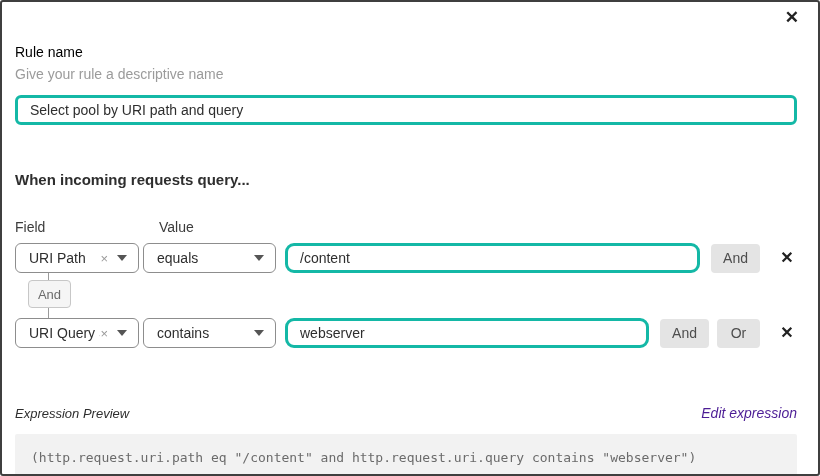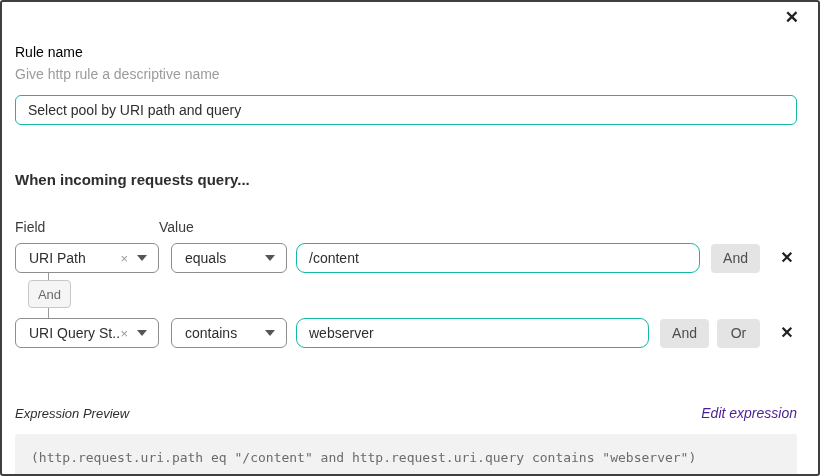--- a/index.html
+++ b/index.html
@@ -45,21 +45,21 @@
     color: #000000;
   }
   .rule-name-hint {
     margin-top: 6px;
     font-size: 14px;
     color: #9b9b9b;
   }
   .text-input {
     width: 100%;
     height: 30px;
-    border: 1px solid #14b8a6;
+    border: 3px solid #14b8a6;
     border-radius: 6px;
     padding: 0 12px;
     font-size: 14px;
     color: #2e2e2e;
     font-family: "Liberation Sans", sans-serif;
     background: #fff;
     outline: none;
   }
   .rule-name-input { margin-top: 13px; }
   .section-heading {
@@ -87,22 +87,22 @@
     border: 1px solid #8d8d8d;
     border-radius: 6px;
     background: #fff;
     display: flex;
     align-items: center;
     padding: 0 11px 0 13px;
     font-size: 14px;
     color: #2e2e2e;
     cursor: pointer;
   }
-  .field-select { width: 144px; margin-right: 12px; }
-  .operator-select { width: 116px; margin-right: 9px; }
+  .field-select { width: 124px; margin-right: 4px; }
+  .operator-select { width: 133px; margin-right: 9px; }
   .select-box .sel-text {
     flex: 1;
     white-space: nowrap;
     overflow: hidden;
   }
   .clear-x {
     font-size: 13px;
     color: #9a9a9a;
     margin-right: 9px;
     cursor: pointer;
@@ -197,21 +197,21 @@
 </style>
 </head>
 <body>
 
 <div class="dialog">
 
   <button class="close-btn">✕</button>
 
 
   <div class="rule-name-label">Rule name</div>
-  <div class="rule-name-hint">Give http rule a descriptive name</div>
+  <div class="rule-name-hint">Give your rule a descriptive name</div>
   <input class="text-input rule-name-input" type="text" value="Select pool by URI path and query" style="">
 
   <div class="section-heading">When incoming requests query...</div>
 
   <div class="col-labels">
     <div class="lbl-field">Field</div>
     <div class="lbl-value">Value</div>
   </div>
 
   

